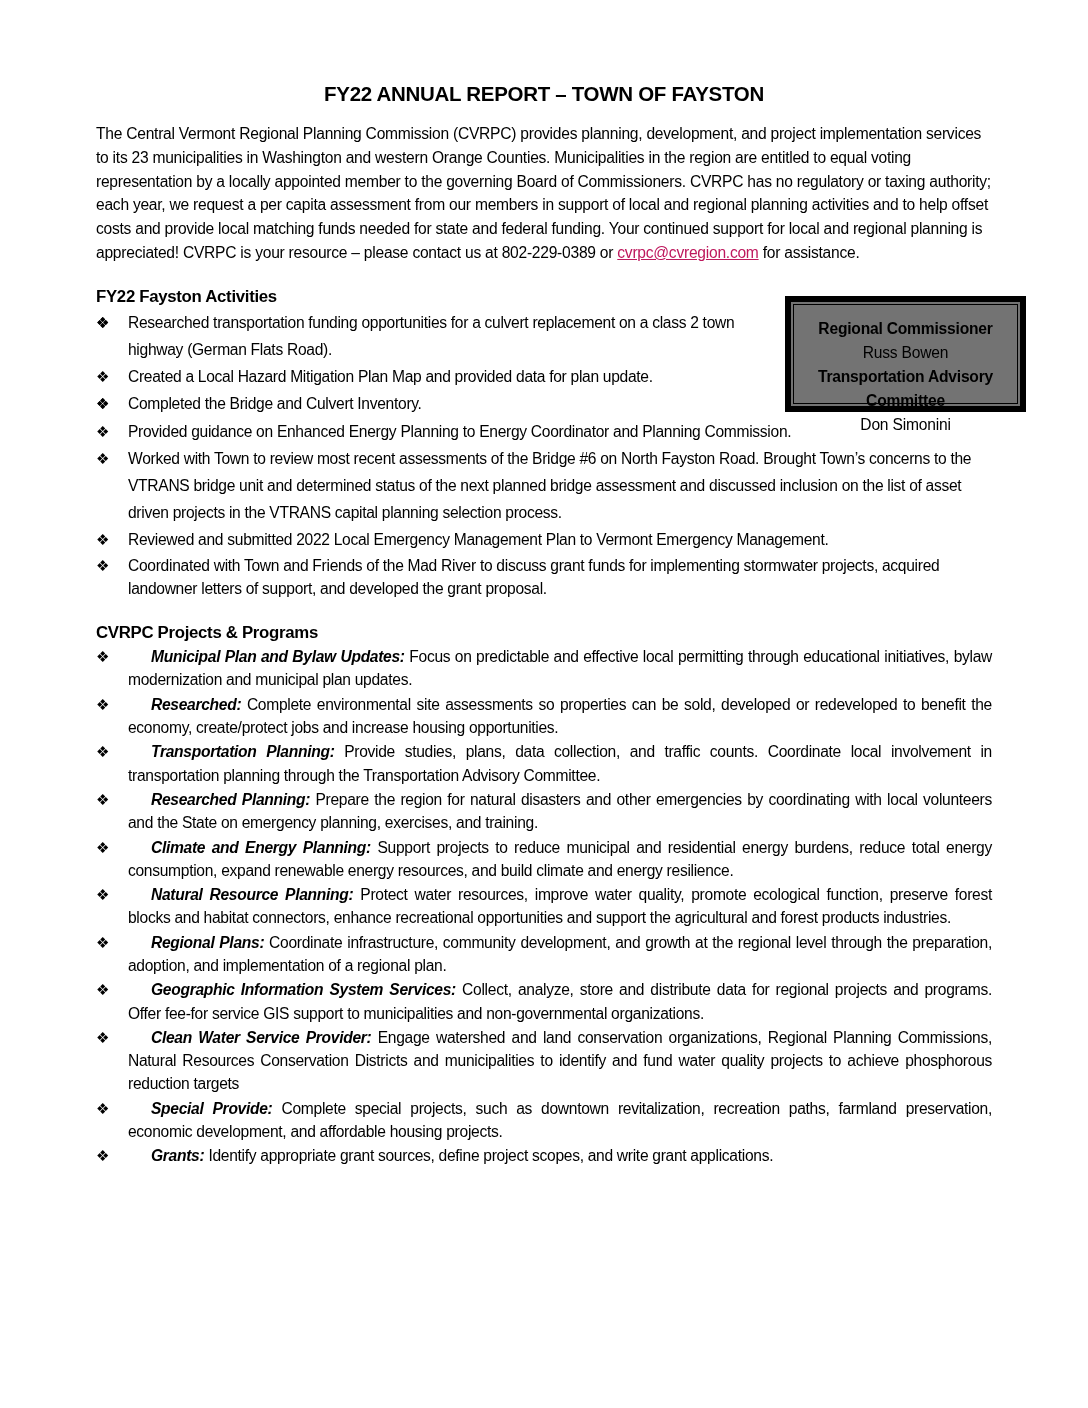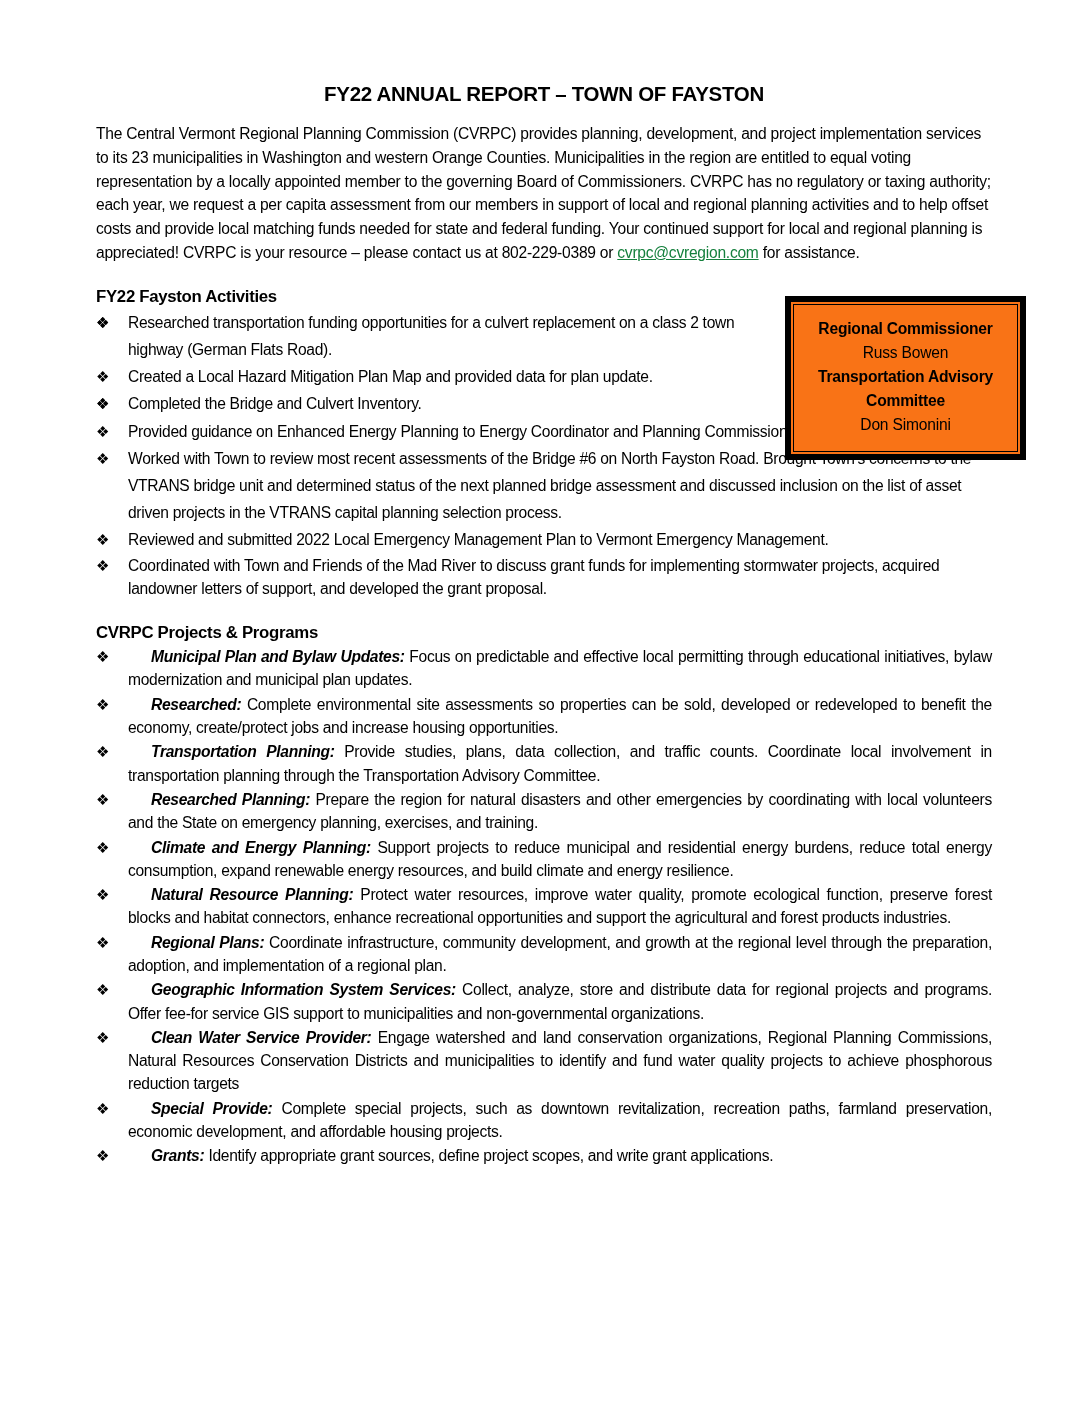--- a/index.html
+++ b/index.html
@@ -29,21 +29,21 @@
       margin: 0 0 14px 0;
       line-height: 28px;
     }
     .intro {
       font-size: 15.6px;
       line-height: 23.8px;
       margin: 0;
       letter-spacing: -0.25px;
     }
     .intro a {
-      color: #15803d;
+      color: #be185d;
       text-decoration: underline;
     }
     .section-head {
       font-weight: bold;
       font-size: 16.8px;
       letter-spacing: -0.3px;
       margin: 0;
       line-height: 24px;
     }
     .activities-head { margin-top: 20px; }
@@ -74,24 +74,24 @@
     .programs .term {
       font-weight: bold;
       font-style: italic;
       margin-left: 23px;
     }
     .commission-box {
       position: absolute;
       left: 785px;
       top: 296px;
       width: 241px;
-      height: 164px;
+      height: 116px;
       box-sizing: border-box;
       border: 6px solid #000000;
-      background: #f97316;
+      background: #737373;
     }
     .commission-box .inner {
       position: absolute;
       left: 2px; top: 2px; right: 2px; bottom: 2px;
       border: 1.5px solid #000000;
       text-align: center;
       padding-top: 12px;
       font-size: 15.6px;
       line-height: 24px;
       letter-spacing: -0.2px;

